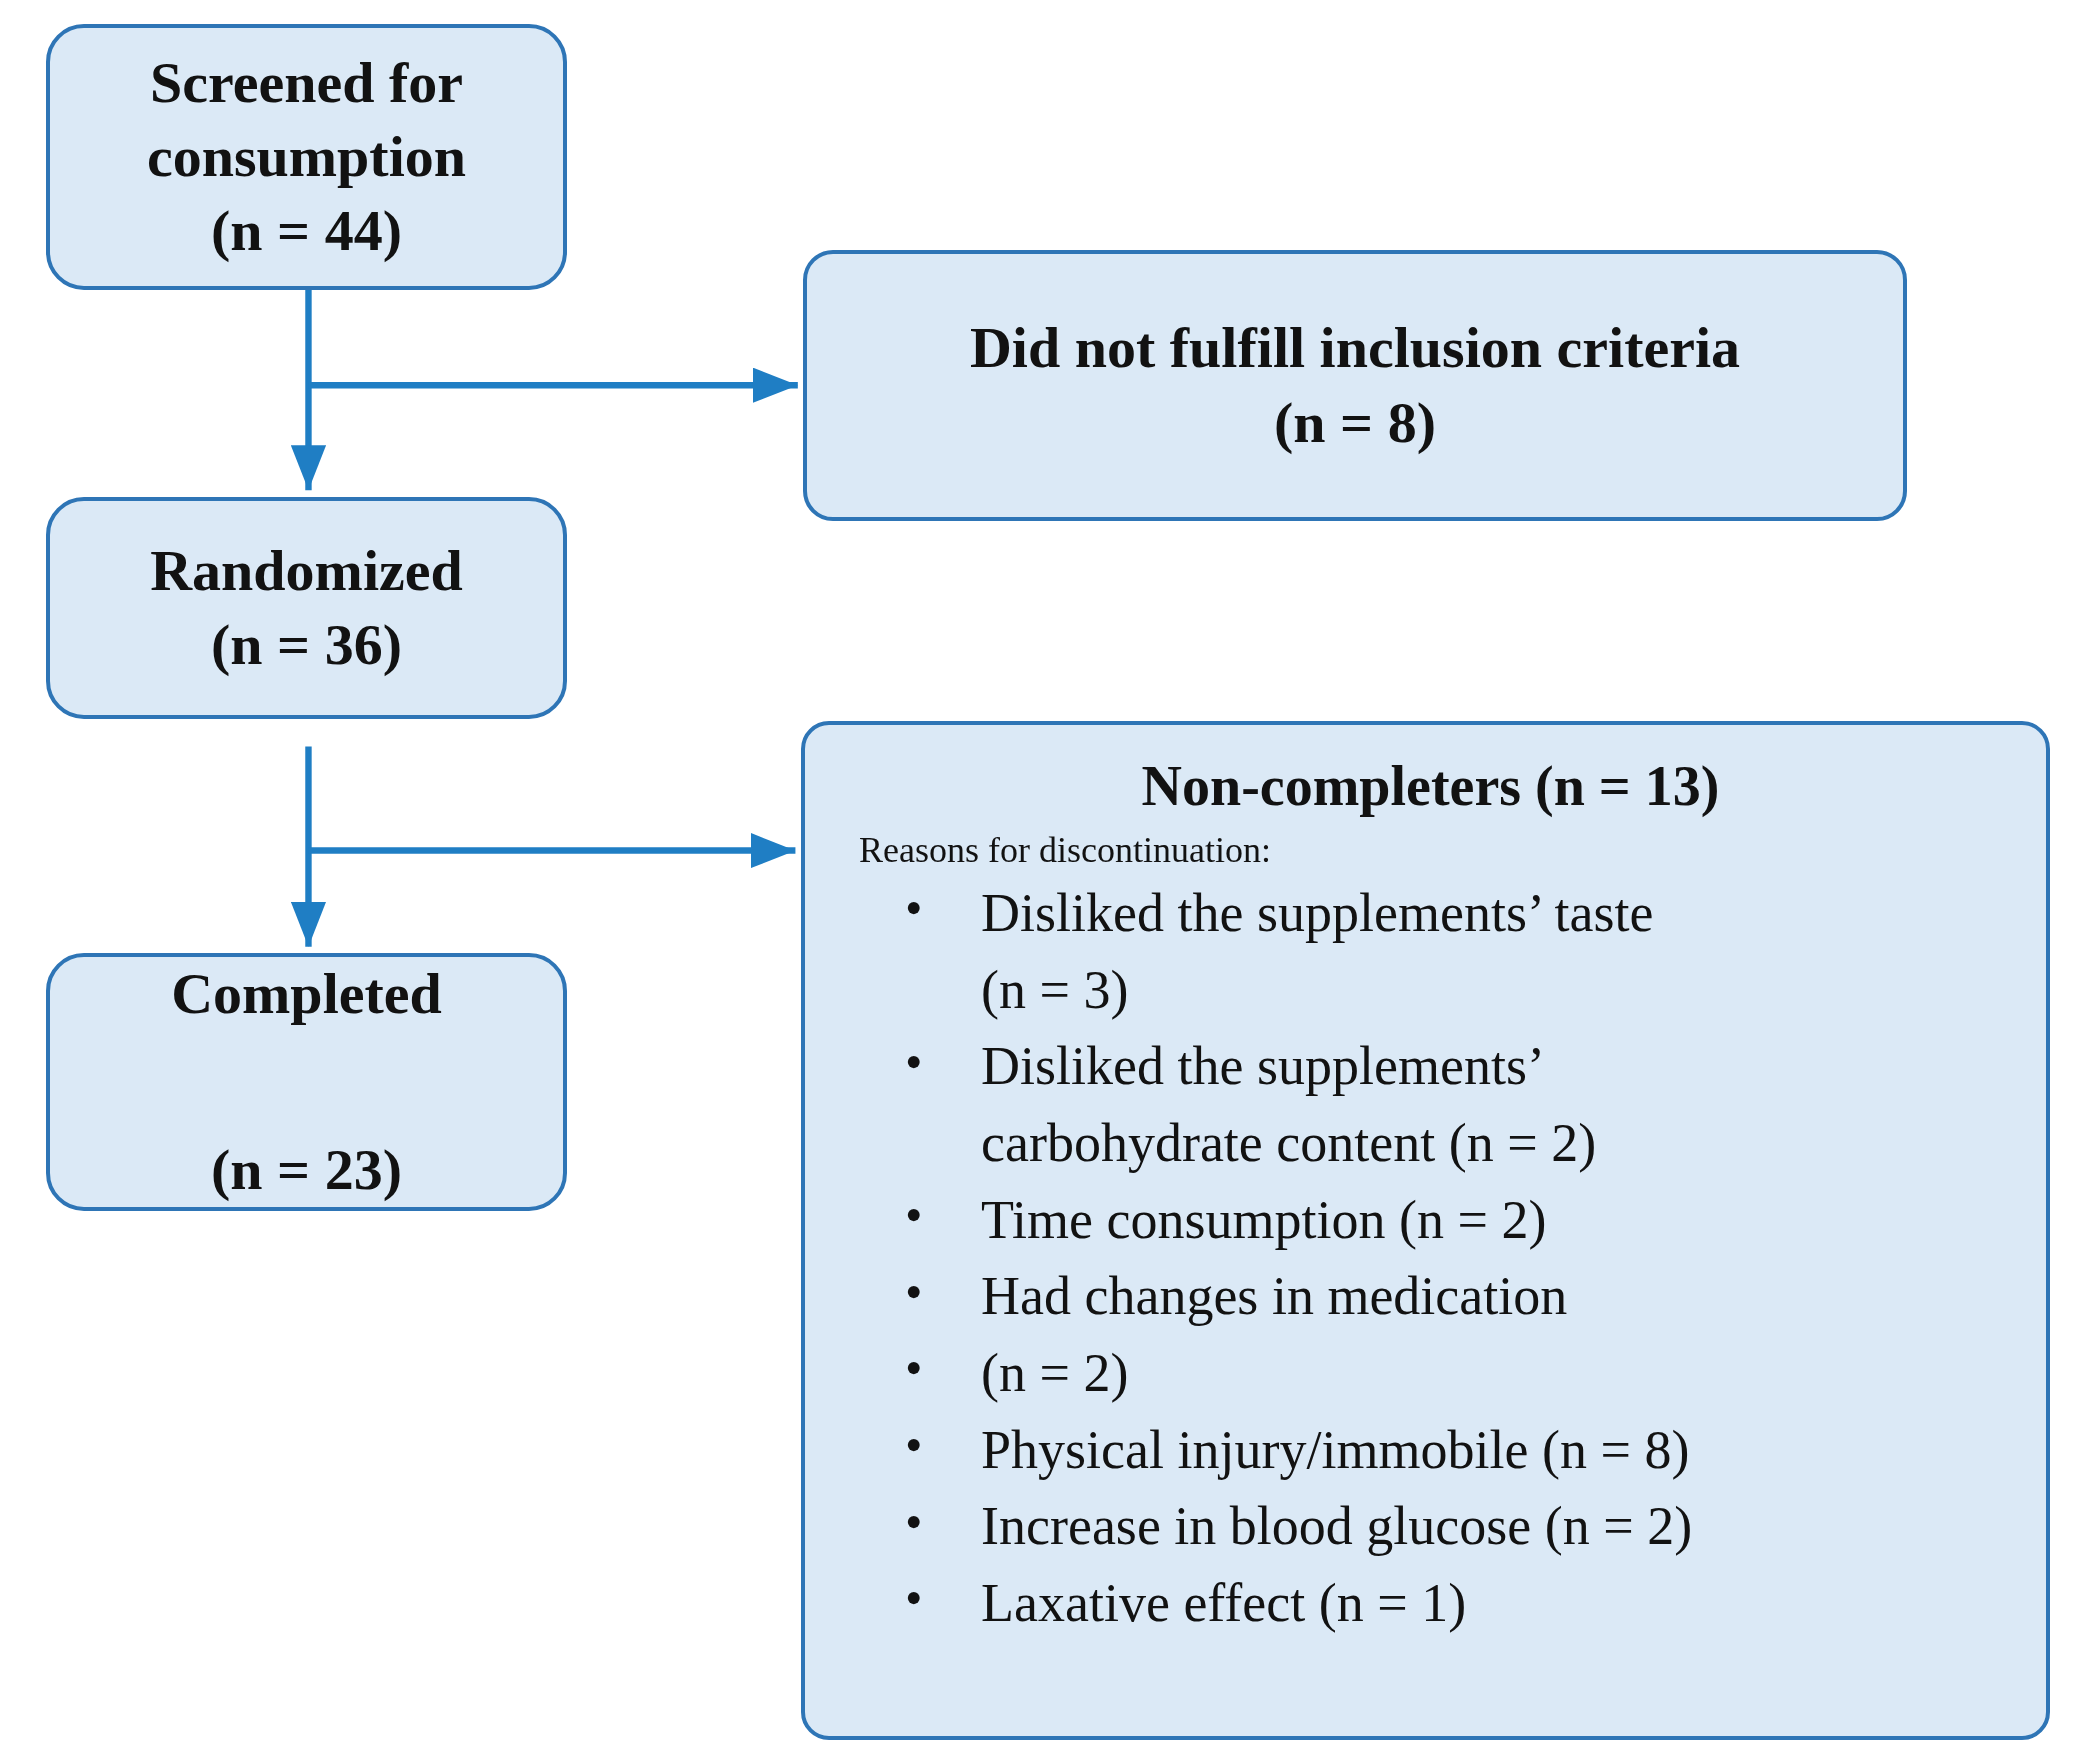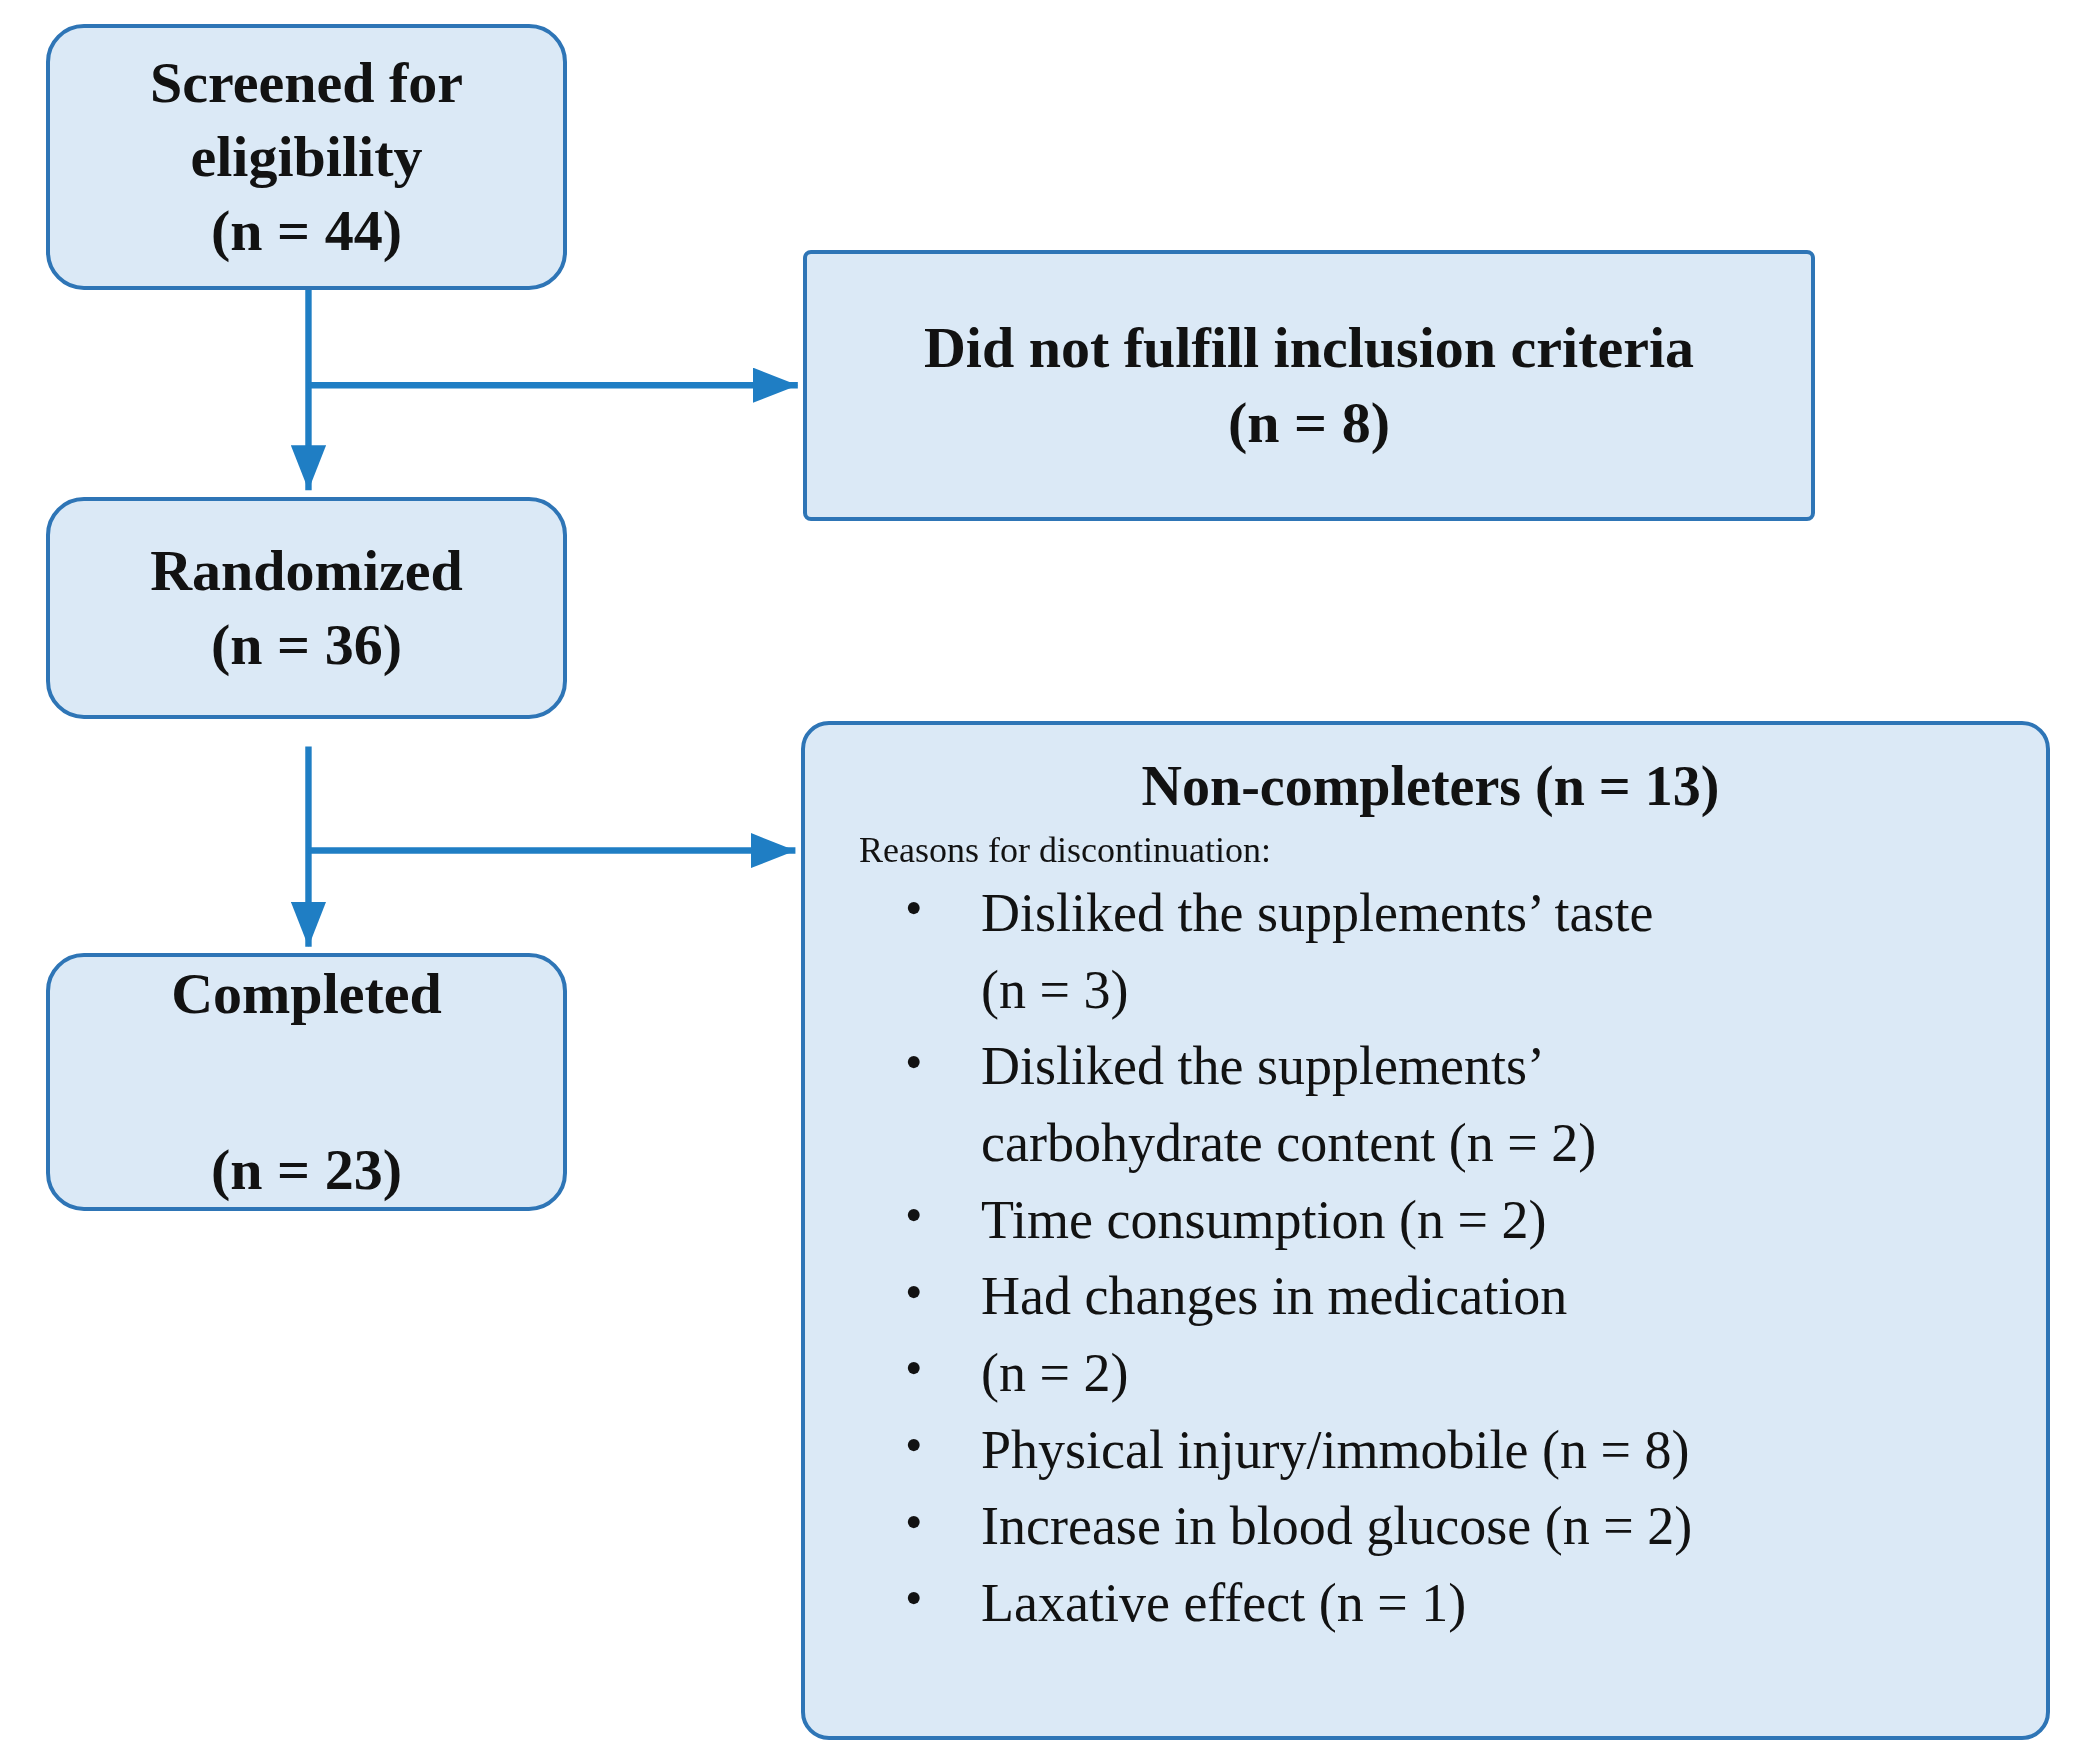--- a/index.html
+++ b/index.html
@@ -42,21 +42,21 @@
     text-align:center;
   }
   .box-title,.box-count{
     font-weight:bold;
     font-size:58px;
     line-height:1.28;
   }
   #box-screened{left:46px;top:24px;width:521px;height:266px;border-radius:38px;padding:0 32px;}
   #box-randomized{left:46px;top:497px;width:521px;height:222px;border-radius:38px;padding:0 32px;}
   #box-completed{left:46px;top:953px;width:521px;height:258px;border-radius:38px;padding:0 32px;justify-content:space-between;}
-  #box-excluded{left:803px;top:250px;width:1012px;height:271px;border-radius:8px;padding:0 40px;}
+  #box-excluded{left:803px;top:250px;width:1104px;height:271px;border-radius:30px;padding:0 40px;}
   #box-nc{
     left:801px;top:721px;width:1249px;height:1019px;
     border-radius:28px;
     justify-content:flex-start;
     align-items:stretch;
     text-align:left;
     padding:24px 44px 24px 54px;
   }
   .nc-title{
     font-weight:bold;
@@ -95,21 +95,21 @@
         <path d="M0,0 L7,2.75 L0,5.5 Z"></path>
       </marker>
     </defs>
     <line class="arrow-line" x1="385" y1="362" x2="385" y2="612" marker-end="url(#arrowhead)"></line>
     <line class="arrow-line" x1="385" y1="481" x2="996" y2="481" marker-end="url(#arrowhead)"></line>
     <line class="arrow-line" x1="385" y1="932" x2="385" y2="1182" marker-end="url(#arrowhead)"></line>
     <line class="arrow-line" x1="385" y1="1062" x2="993" y2="1062" marker-end="url(#arrowhead)"></line>
   </svg>
 
   <div class="box" id="box-screened">
-    <div class="box-title">Screened for eligibility</div>
+    <div class="box-title">Screened for consumption</div>
     <div class="box-count">(n = 44)</div>
   </div>
 
   <div class="box" id="box-excluded">
     <div class="box-title">Did not fulfill inclusion criteria</div>
     <div class="box-count">(n = 8)</div>
   </div>
 
   <div class="box" id="box-randomized">
     <div class="box-title">Randomized</div>

